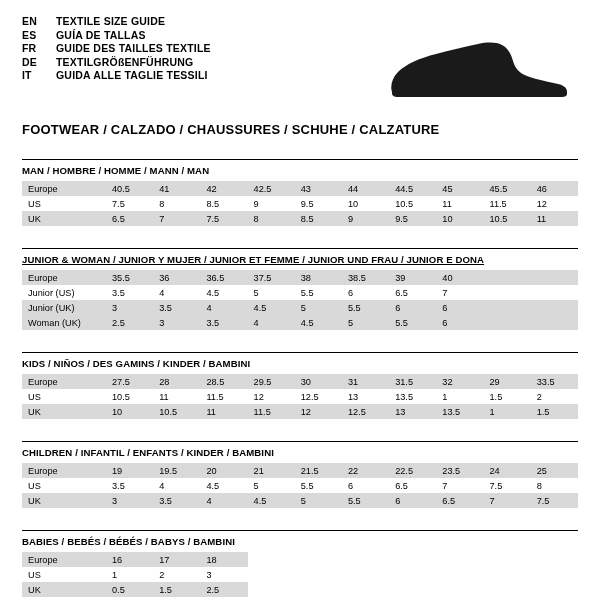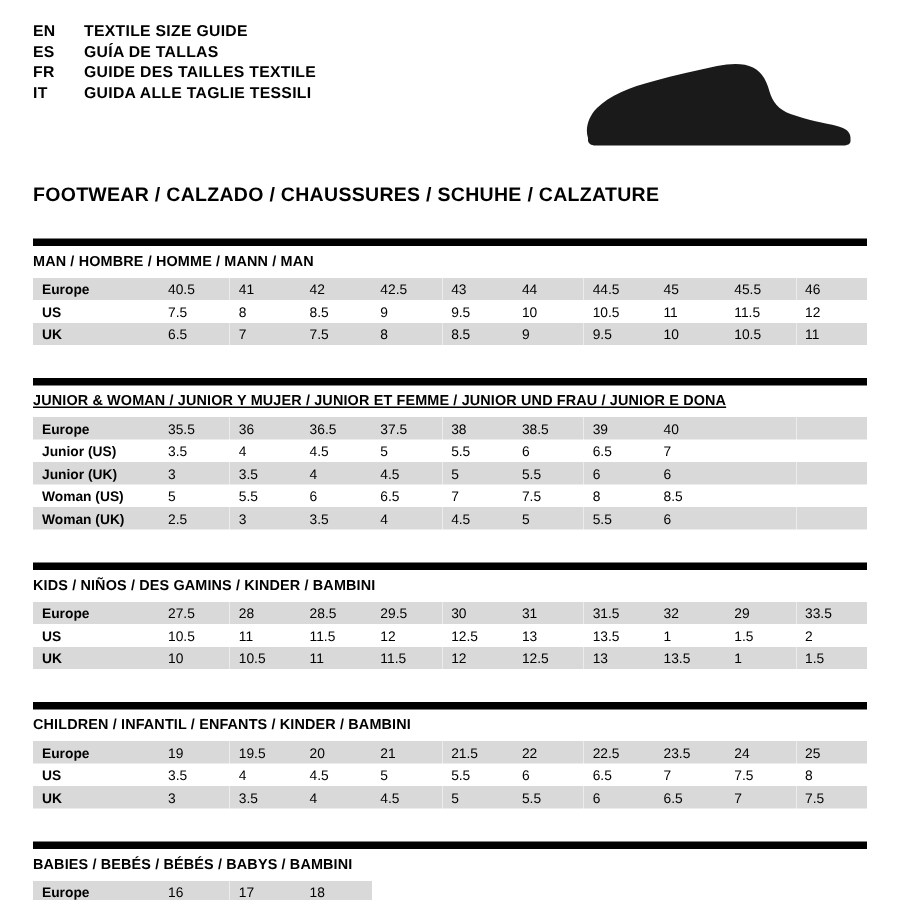--- a/index.html
+++ b/index.html
@@ -77,31 +77,30 @@
     height: 15px;
     padding: 0 0 0 6px;
     white-space: nowrap;
     overflow: hidden;
   }
   table.size tr.shaded td {
     background: #d9d9d9;
   }
   td.rowlabel {
     width: 78px;
-    font-weight: bold;
   }
   
   .babies table.size {
     width: 100%;
   }
   .babies td.empty {
     background: transparent !important;
   }
   .divider-top {
-    border-top: 5px solid #000000;
+    border-top: 1px solid #000000;
   }
 </style>
 </head>
 <body>
 
 <div class="page">
 
   <div class="header">
     <table class="lang-table">
       <tbody>
@@ -109,20 +108,24 @@
           <td class="lang-code">EN</td>
           <td>TEXTILE SIZE GUIDE</td>
         </tr>
         <tr>
           <td class="lang-code">ES</td>
           <td>GUÍA DE TALLAS</td>
         </tr>
         <tr>
           <td class="lang-code">FR</td>
           <td>GUIDE DES TAILLES TEXTILE</td>
+        </tr>
+        <tr>
+          <td class="lang-code">DE</td>
+          <td>TEXTILGRÖßENFÜHRUNG</td>
         </tr>
         <tr>
           <td class="lang-code">IT</td>
           <td>GUIDA ALLE TAGLIE TESSILI</td>
         </tr>
       </tbody>
     </table>
 
     <div class="shoe-wrap">
       <svg viewBox="0 0 190 70" width="190" height="70" aria-hidden="true">
@@ -217,33 +220,20 @@
           <td>3.5</td>
           <td>4</td>
           <td>4.5</td>
           <td>5</td>
           <td>5.5</td>
           <td>6</td>
           <td>6</td>
           <td></td>
           <td></td>
         </tr>
-        <tr>
-          <td class="rowlabel">Woman (US)</td>
-          <td>5</td>
-          <td>5.5</td>
-          <td>6</td>
-          <td>6.5</td>
-          <td>7</td>
-          <td>7.5</td>
-          <td>8</td>
-          <td>8.5</td>
-          <td></td>
-          <td></td>
-        </tr>
         <tr class="shaded">
           <td class="rowlabel">Woman (UK)</td>
           <td>2.5</td>
           <td>3</td>
           <td>3.5</td>
           <td>4</td>
           <td>4.5</td>
           <td>5</td>
           <td>5.5</td>
           <td>6</td>

